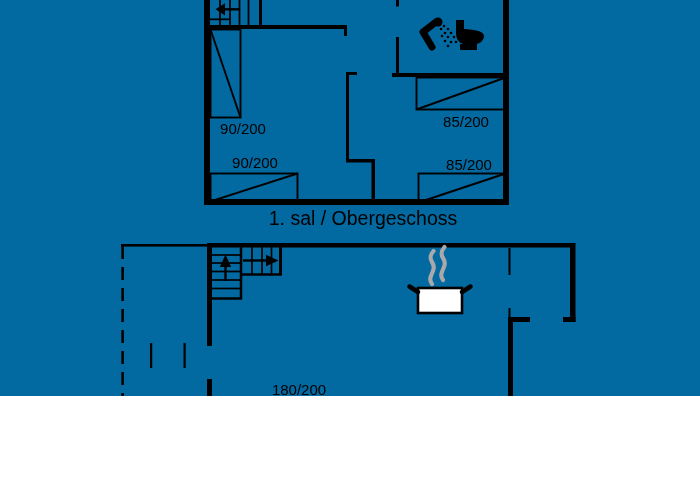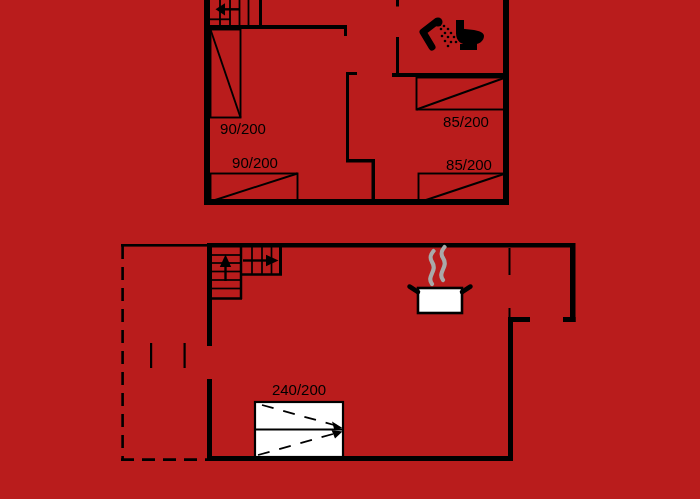--- a/index.html
+++ b/index.html
@@ -1,16 +1,16 @@
 <!DOCTYPE html>
 <html><head>
 <meta charset="utf-8">
 <style>
   html,body{margin:0;padding:0;background:#fff;}
-  #canvas{position:relative;width:700px;height:499px;background:#b91c1c;overflow:hidden;
+  #canvas{position:relative;width:700px;height:396px;background:#0369a1;overflow:hidden;
           font-family:"Liberation Sans",sans-serif;color:#000;}
   #plans{position:absolute;left:0;top:0;}
   .lbl{position:absolute;transform:translateX(-50%);white-space:nowrap;
        font-size:15px;line-height:1.1;color:#000;}
   .caption{position:absolute;transform:translateX(-50%);white-space:nowrap;
        font-size:19.5px;line-height:1.1;color:#000;}
 </style>
 </head>
 <body>
 
@@ -161,15 +161,16 @@
         <line x1="258" y1="455" x2="333" y2="434" stroke="#000" stroke-width="1.8" stroke-dasharray="12 10"></line>
         <polygon points="342.5,431.5 331.5,430 335,438.5" fill="#000"></polygon>
       </g>
     </g>
   </svg>
 
   <div class="lbl" style="left:243px;top:121px">90/200</div>
   <div class="lbl" style="left:255px;top:155px">90/200</div>
   <div class="lbl" style="left:466px;top:114px">85/200</div>
   <div class="lbl" style="left:469px;top:157px">85/200</div>
-  <div class="lbl" style="left:299px;top:382px">240/200</div>
+  <div class="lbl" style="left:299px;top:382px">180/200</div>
 
+  <div class="caption" style="left:363px;top:208px">1. sal / Obergeschoss</div>
 </div>
 
 </body></html>

